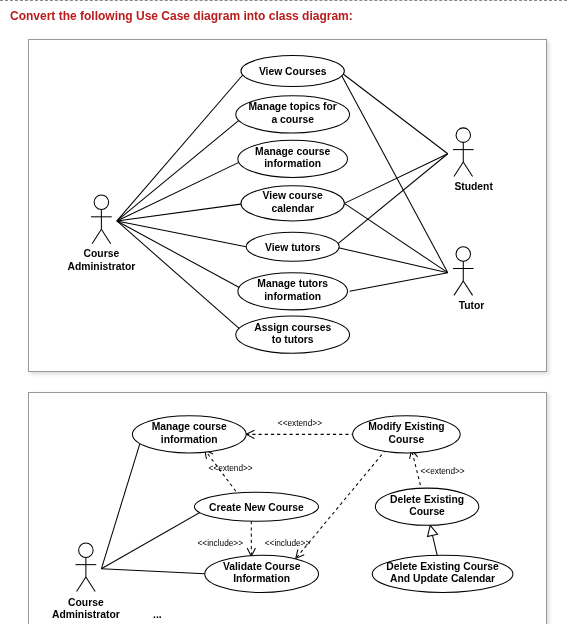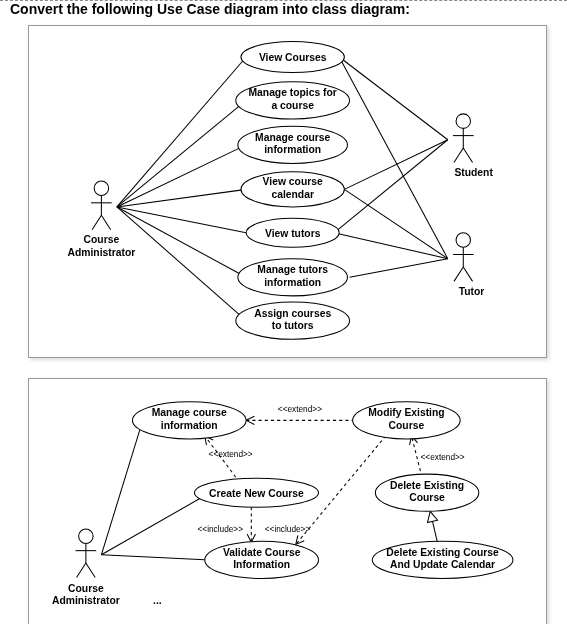--- a/index.html
+++ b/index.html
@@ -1,17 +1,17 @@
 <!DOCTYPE html>
 <html><head>
 <meta charset="utf-8">
 <style>
   * { box-sizing: border-box; margin: 0; padding: 0; }
   body { font-family: Arial, sans-serif; width: 567px; background: #fff; }
-  .header-line { color: #000000; font-weight: bold; font-size: 14px; padding: 0 10px; border-top: 1px dashed #888; }
+  .header-line { color: #b91c1c; font-weight: bold; font-size: 12px; padding: 8px 10px; border-top: 1px dashed #888; }
   .diagram-box { margin: 8px 20px 20px 28px; border: 1px solid #999; box-shadow: 2px 2px 4px rgba(0,0,0,0.15); position: relative; background: #fff; }
   .diagram-svg { display: block; width: 100%; }
   .uc-text { font-size: 10px; font-weight: bold; font-family: Arial, sans-serif; }
   .actor-label { font-size: 10px; font-weight: bold; font-family: Arial, sans-serif; text-anchor: middle; }
   .stereo { font-size: 8px; font-family: Arial, sans-serif; text-anchor: middle; }
   .assoc { stroke: #000; stroke-width: 1; fill: none; }
   .dashed { stroke: #000; stroke-width: 1; fill: none; stroke-dasharray: 3 3; }
   ellipse.uc { fill: #fff; stroke: #000; stroke-width: 1; }
 </style>
 </head>

